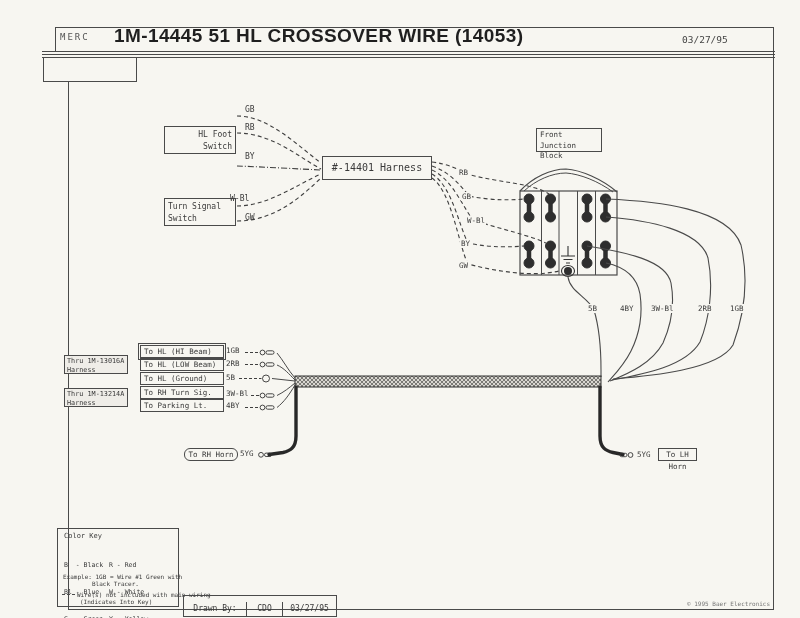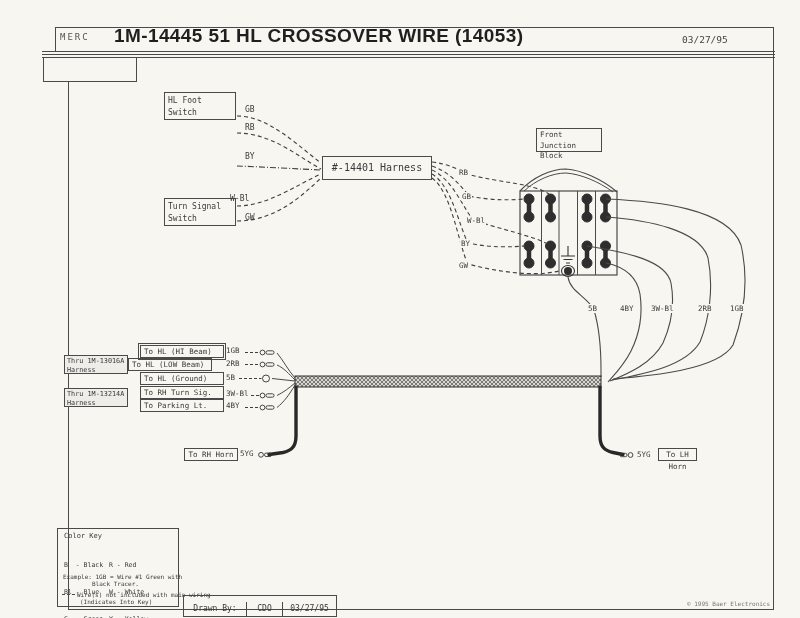--- a/index.html
+++ b/index.html
@@ -196,21 +196,21 @@
   <div class="band" style="left:42px;top:51px;width:733px;height:8px;"></div>
   <span class="abs brand" style="left:60px;top:32px;">MERC</span>
   <span class="abs title" style="left:114px;top:25px;">1M-14445  51 HL CROSSOVER WIRE  (14053)</span>
   <span class="abs date" style="left:682px;top:34px;">03/27/95</span>
 
   <div class="tbox" style="left:43px;top:57px;width:94px;height:25px;"></div>
   <div class="vline" style="left:68px;top:82px;height:527px;"></div>
   <div class="vline" style="left:773px;top:27px;height:583px;"></div>
   <div class="hline" style="left:68px;top:609px;width:705px;"></div>
 
-  <div class="tbox sw" style="left:164px;top:92px;">
+  <div class="tbox sw" style="left:164px;top:126px;text-align:right;">
     <div>HL Foot</div>
     <div>Switch</div>
   </div>
   <div class="tbox sw" style="left:164px;top:198px;">
     <div>Turn Signal</div>
     <div>Switch</div>
   </div>
 
   <span class="wl" style="left:245px;top:105px;">GB</span>
   <span class="wl" style="left:245px;top:123px;">RB</span>
@@ -231,41 +231,41 @@
   <span class="wl2 mask" style="left:460px;top:239px;">BY</span>
   <span class="wl2 mask" style="left:458px;top:261px;">GW</span>
 
   <span class="wl2 mask" style="left:587px;top:304px;">5B</span>
   <span class="wl2 mask" style="left:619px;top:304px;">4BY</span>
   <span class="wl2 mask" style="left:650px;top:304px;">3W-Bl</span>
   <span class="wl2 mask" style="left:697px;top:304px;">2RB</span>
   <span class="wl2 mask" style="left:729px;top:304px;">1GB</span>
 
   <div class="tbox outb dbl" style="left:140px;top:345px;">To HL (HI Beam)</div>
-  <div class="tbox outb" style="left:128px;top:358px;">To HL (LOW Beam)</div>
+  <div class="tbox outb" style="left:140px;top:358px;">To HL (LOW Beam)</div>
   <div class="tbox outb" style="left:140px;top:372px;">To HL (Ground)</div>
   <div class="tbox outb" style="left:140px;top:386px;">To RH Turn Sig.</div>
   <div class="tbox outb" style="left:140px;top:399px;">To Parking Lt.</div>
 
   <span class="wl2" style="left:226px;top:346px;">1GB</span>
   <span class="wl2" style="left:226px;top:359px;">2RB</span>
   <span class="wl2" style="left:226px;top:373px;">5B</span>
   <span class="wl2" style="left:226px;top:389px;">3W-Bl</span>
   <span class="wl2" style="left:226px;top:401px;">4BY</span>
 
   <div class="tbox thru" style="left:64px;top:355px;">
     <div>Thru 1M-13016A</div>
     <div>Harness</div>
   </div>
   <div class="tbox thru" style="left:64px;top:388px;">
     <div>Thru 1M-13214A</div>
     <div>Harness</div>
   </div>
 
-  <div class="tbox hornb" style="left:184px;top:448px;width:54px;">To RH Horn</div>
+  <div class="tbox hornb" style="left:184px;top:448px;width:54px;border-radius:6px;">To RH Horn</div>
   <span class="wl2" style="left:240px;top:449px;">5YG</span>
   <span class="wl2" style="left:637px;top:450px;">5YG</span>
   <div class="tbox hornb" style="left:658px;top:448px;width:39px;">To LH Horn</div>
 
   <div class="tbox ck" style="left:57px;top:528px;">
     <div class="ck-title">Color Key</div>
     <div class="ck-c1">
       <div>B  - Black</div>
       <div>Bl - Blue</div>
       <div>G  - Green</div>

